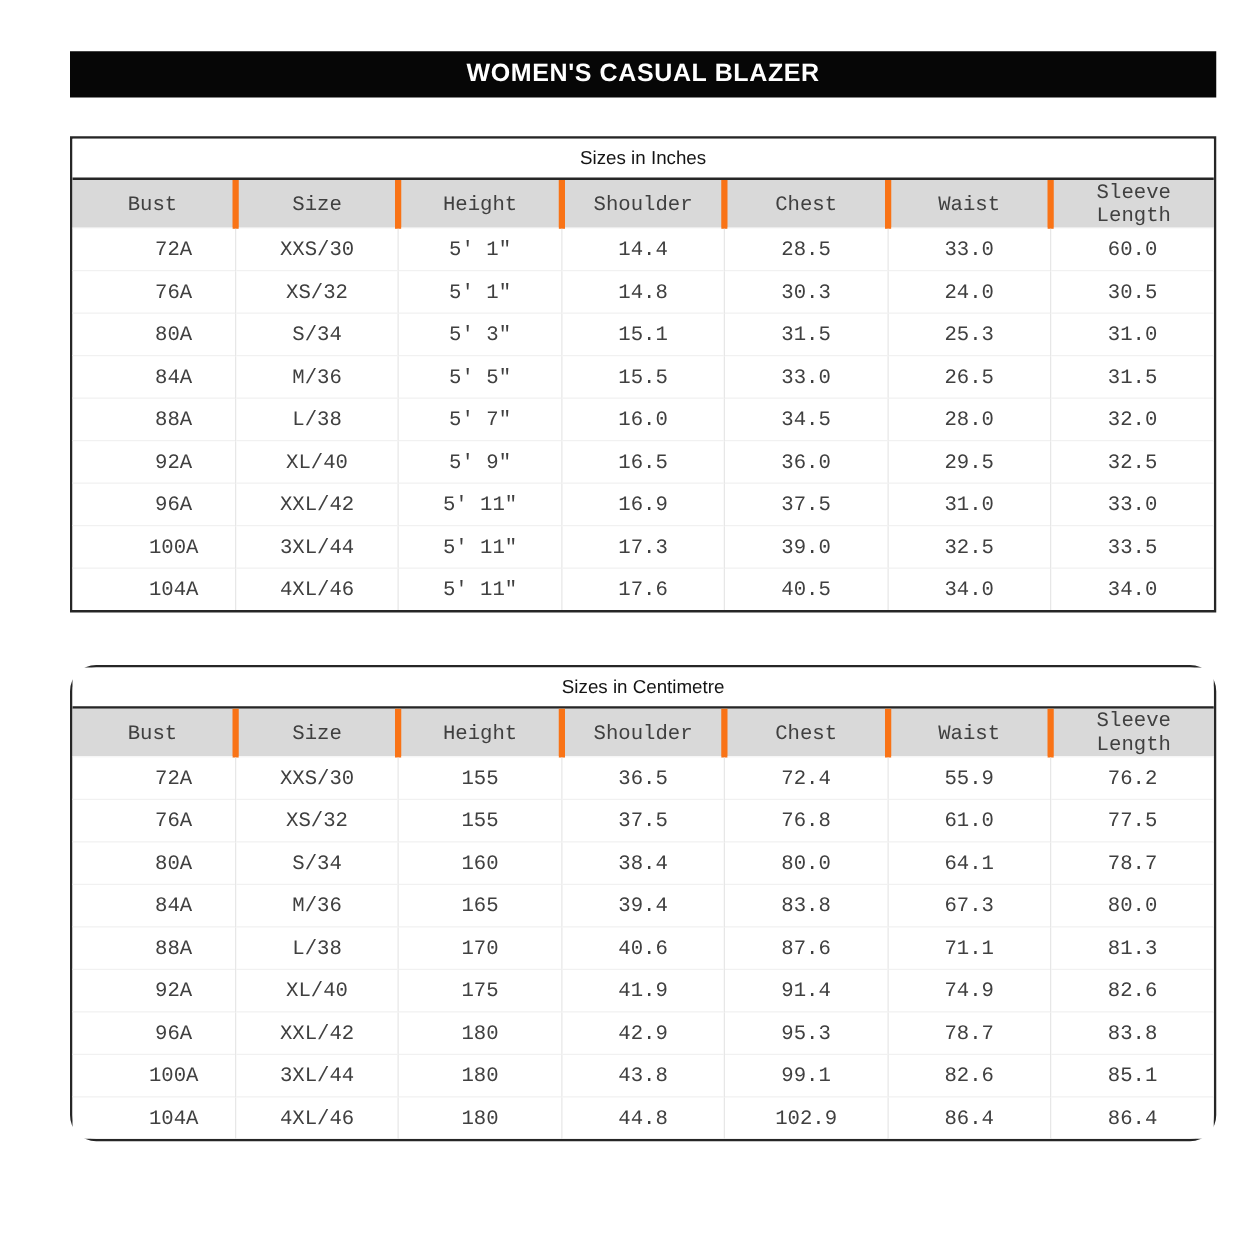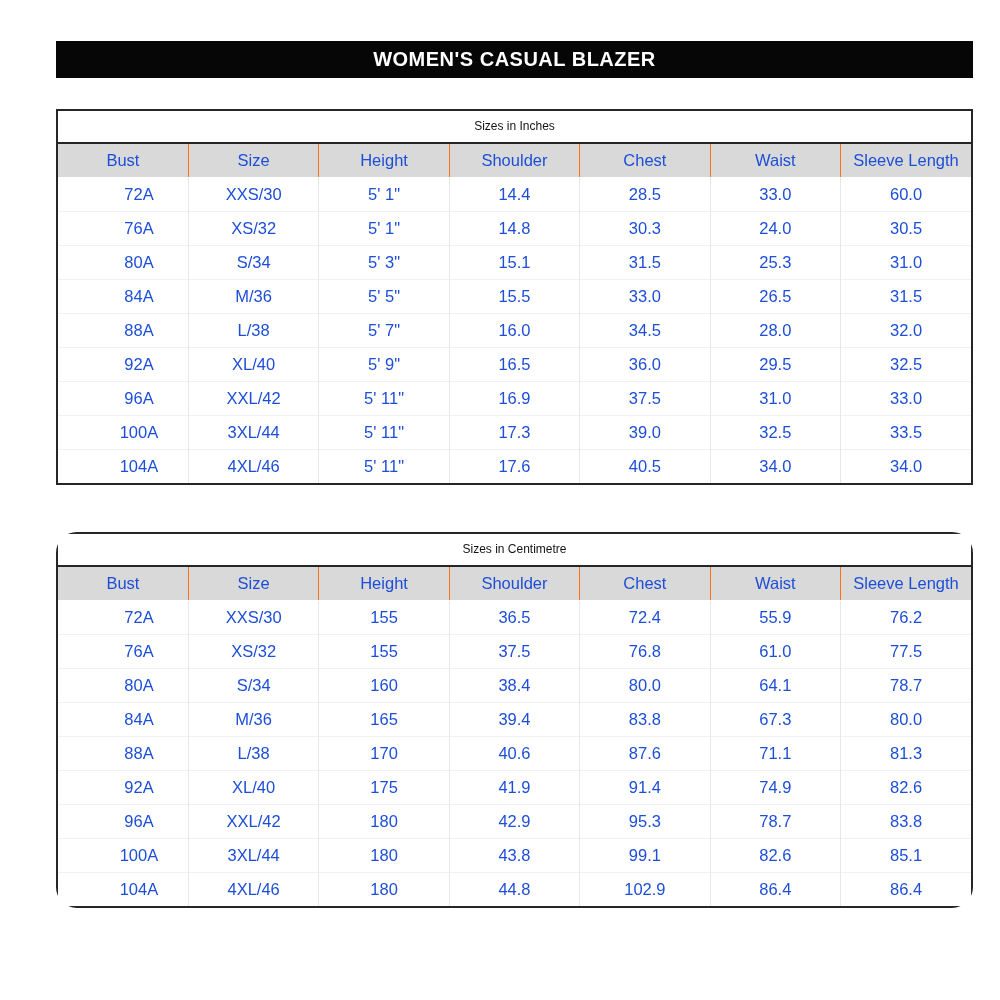--- a/index.html
+++ b/index.html
@@ -38,39 +38,40 @@
     background: #ffffff;
     border: 2px solid #262626;
     box-sizing: border-box;
   }
   .size-table.t0 { top: 109px; }
   .size-table.t1 { top: 532px; border-radius: 21px; }
   .tbl-title {
     height: 31px;
     line-height: 31px;
     text-align: center;
-    font-size: 12px;
+    font-size: 15px;
     color: #141414;
     border-bottom: 2px solid #262626;
     background: #ffffff;
   }
   table.grid {
     width: 100%;
     border-collapse: collapse;
     table-layout: fixed;
-    color: #1d4ed8;
+    color: #404040;
+    font-family: Liberation Mono, monospace;
   }
   table.grid th {
     background: #d9d9d9;
     height: 33px;
     font-weight: normal;
     font-size: 16.5px;
     text-align: center;
     padding: 0;
-    border-left: 1px solid #f97316;
+    border-left: 5px solid #f97316;
     border-bottom: 1px solid #ffffff;
   }
   table.grid th:first-child { border-left: none; }
   table.grid td {
     height: 33px;
     font-size: 16.5px;
     text-align: center;
     padding: 0;
     background: #ffffff;
     border-left: 1px solid #e7e7e7;

